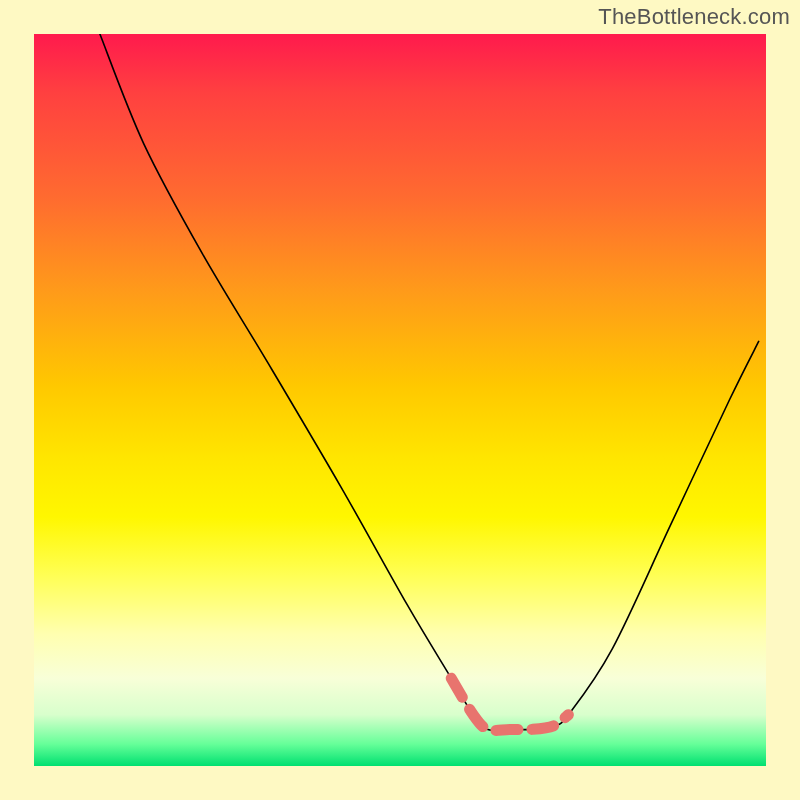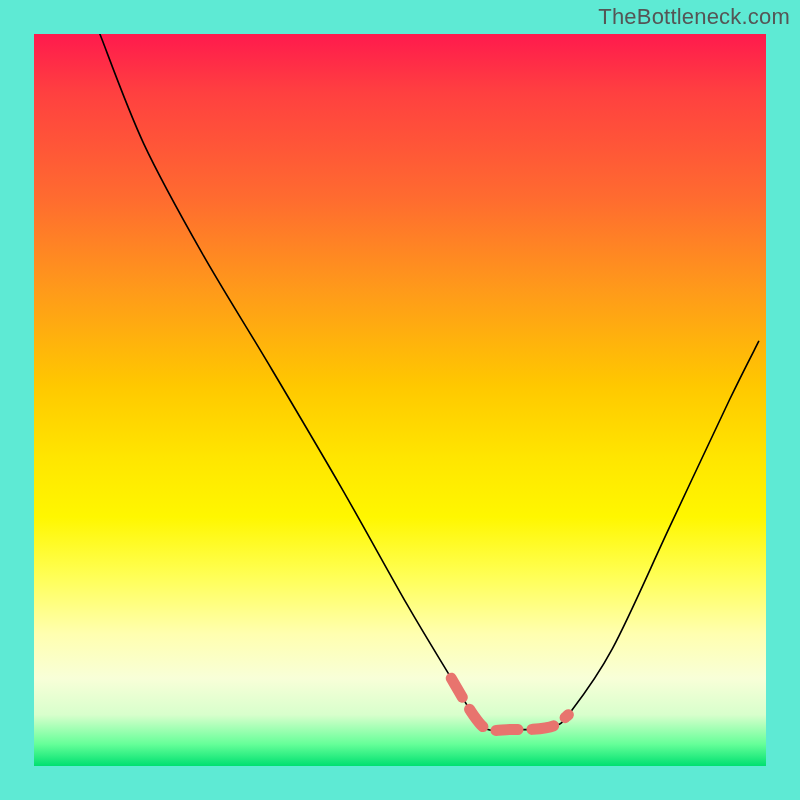--- a/index.html
+++ b/index.html
@@ -7,21 +7,21 @@
     padding: 0;
     width: 800px;
     height: 800px;
     background: #000;
     overflow: hidden;
   }
   .container {
     position: relative;
     width: 800px;
     height: 800px;
-    background: #5eead4;
+    background: #fef9c3;
   }
   .watermark {
     position: absolute;
     top: 4px;
     right: 10px;
     font-family: Arial, Helvetica, sans-serif;
     font-size: 22px;
     color: #555;
     font-weight: 500;
     letter-spacing: 0.2px;

